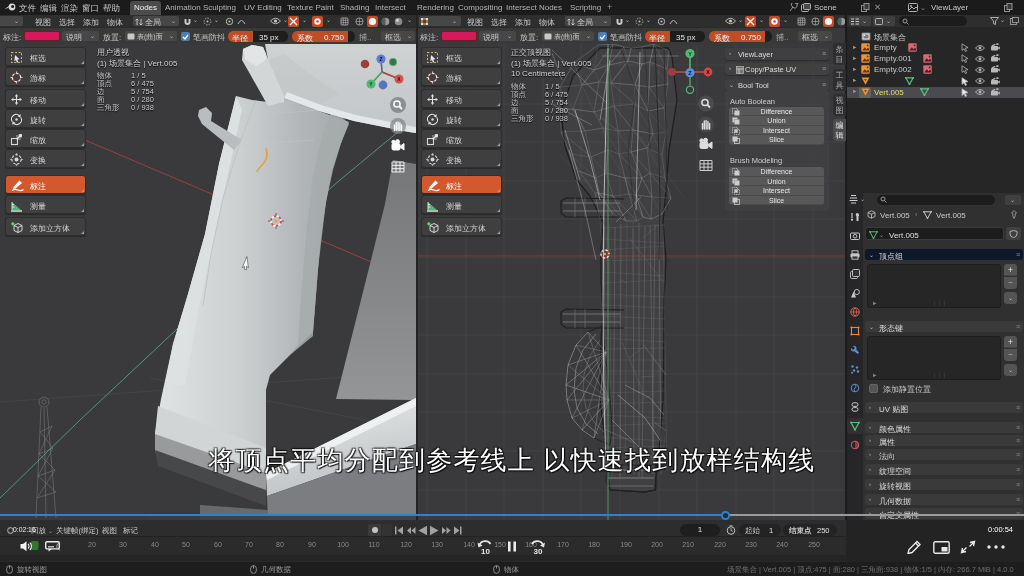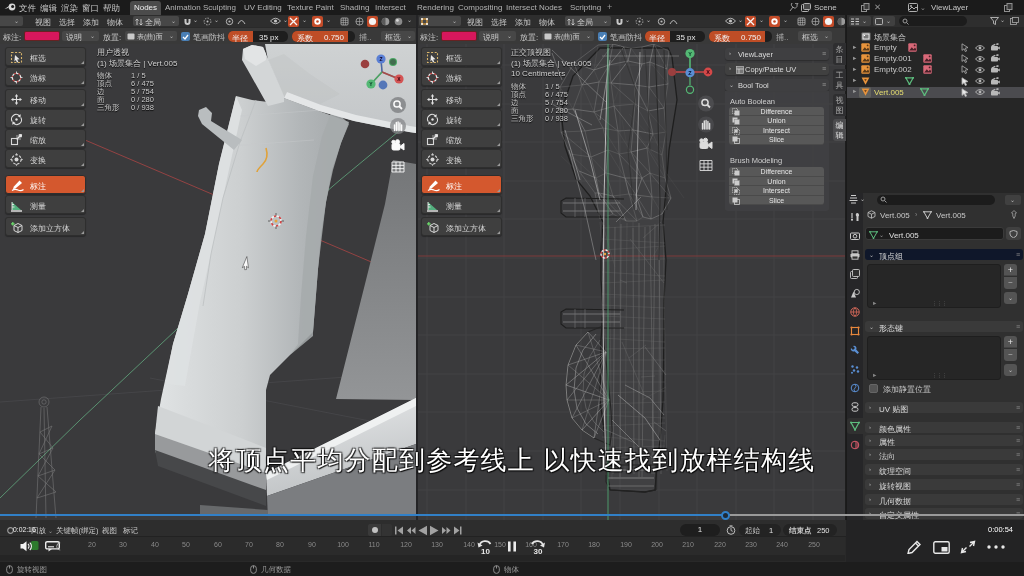--- a/index.html
+++ b/index.html
@@ -1534,20 +1534,21 @@
     <svg class="abs" style="left:250px;top:3px;" width="7" height="9" viewBox="0 0 7 9">
       <rect x="0.7" y="0.7" width="5.6" height="7.6" rx="2.6" fill="none" stroke="#9a9a9a" stroke-width="0.9"></rect>
       <path d="M3.5 0.7 L3.5 3.5" stroke="#9a9a9a" stroke-width="0.9"></path>
     </svg>
     <span class="abs txt" style="left:261px;top:3px;">几何数据</span>
     <svg class="abs" style="left:493px;top:3px;" width="7" height="9" viewBox="0 0 7 9">
       <rect x="0.7" y="0.7" width="5.6" height="7.6" rx="2.6" fill="none" stroke="#9a9a9a" stroke-width="0.9"></rect>
       <path d="M3.5 0.7 L3.5 3.5" stroke="#9a9a9a" stroke-width="0.9"></path>
     </svg>
     <span class="abs txt" style="left:504px;top:3px;">物体</span>
+    <span class="abs txt" style="left:727px;top:3px;color:#6f6f6f;">场景集合 | Vert.005 | 顶点:475 | 面:280 | 三角面:938 | 物体:1/5 | 内存: 266.7 MiB | 4.0.0</span>
   </div>
 <div class="abs" style="left:0;top:443px;width:1024px;text-align:center;font-size:26px;font-weight:500;color:#fff;text-shadow:1px 1px 1px rgba(0,0,0,0.85),-1px -1px 1px rgba(0,0,0,0.6),1px -1px 1px rgba(0,0,0,0.6),-1px 1px 1px rgba(0,0,0,0.6);letter-spacing:1.2px;">将顶点平均分配到参考线上 以快速找到放样结构线</div>
 <div class="abs" style="left:0;top:513.5px;width:726px;height:2.5px;background:#3180c8;"></div>
 <div class="abs" style="left:726px;top:514px;width:298px;height:1.5px;background:#9a9a9a;"></div>
 <div class="abs" style="left:721px;top:510.5px;width:9px;height:9px;border-radius:50%;border:2px solid #3180c8;background:#1e2a36;"></div>
 <svg class="abs" style="left:7px;top:526.5px;" width="7" height="7" viewBox="0 0 7 7">
     <circle cx="3.5" cy="3.5" r="2.8" fill="none" stroke="#999" stroke-width="1.2"></circle>
   </svg>
 <span class="abs txt" style="left:13px;top:526px;font-size:6.8px;color:#f0f0f0;">0:02:16</span>
 <svg class="abs" style="left:20px;top:540px;" width="19" height="13" viewBox="0 0 19 13">

